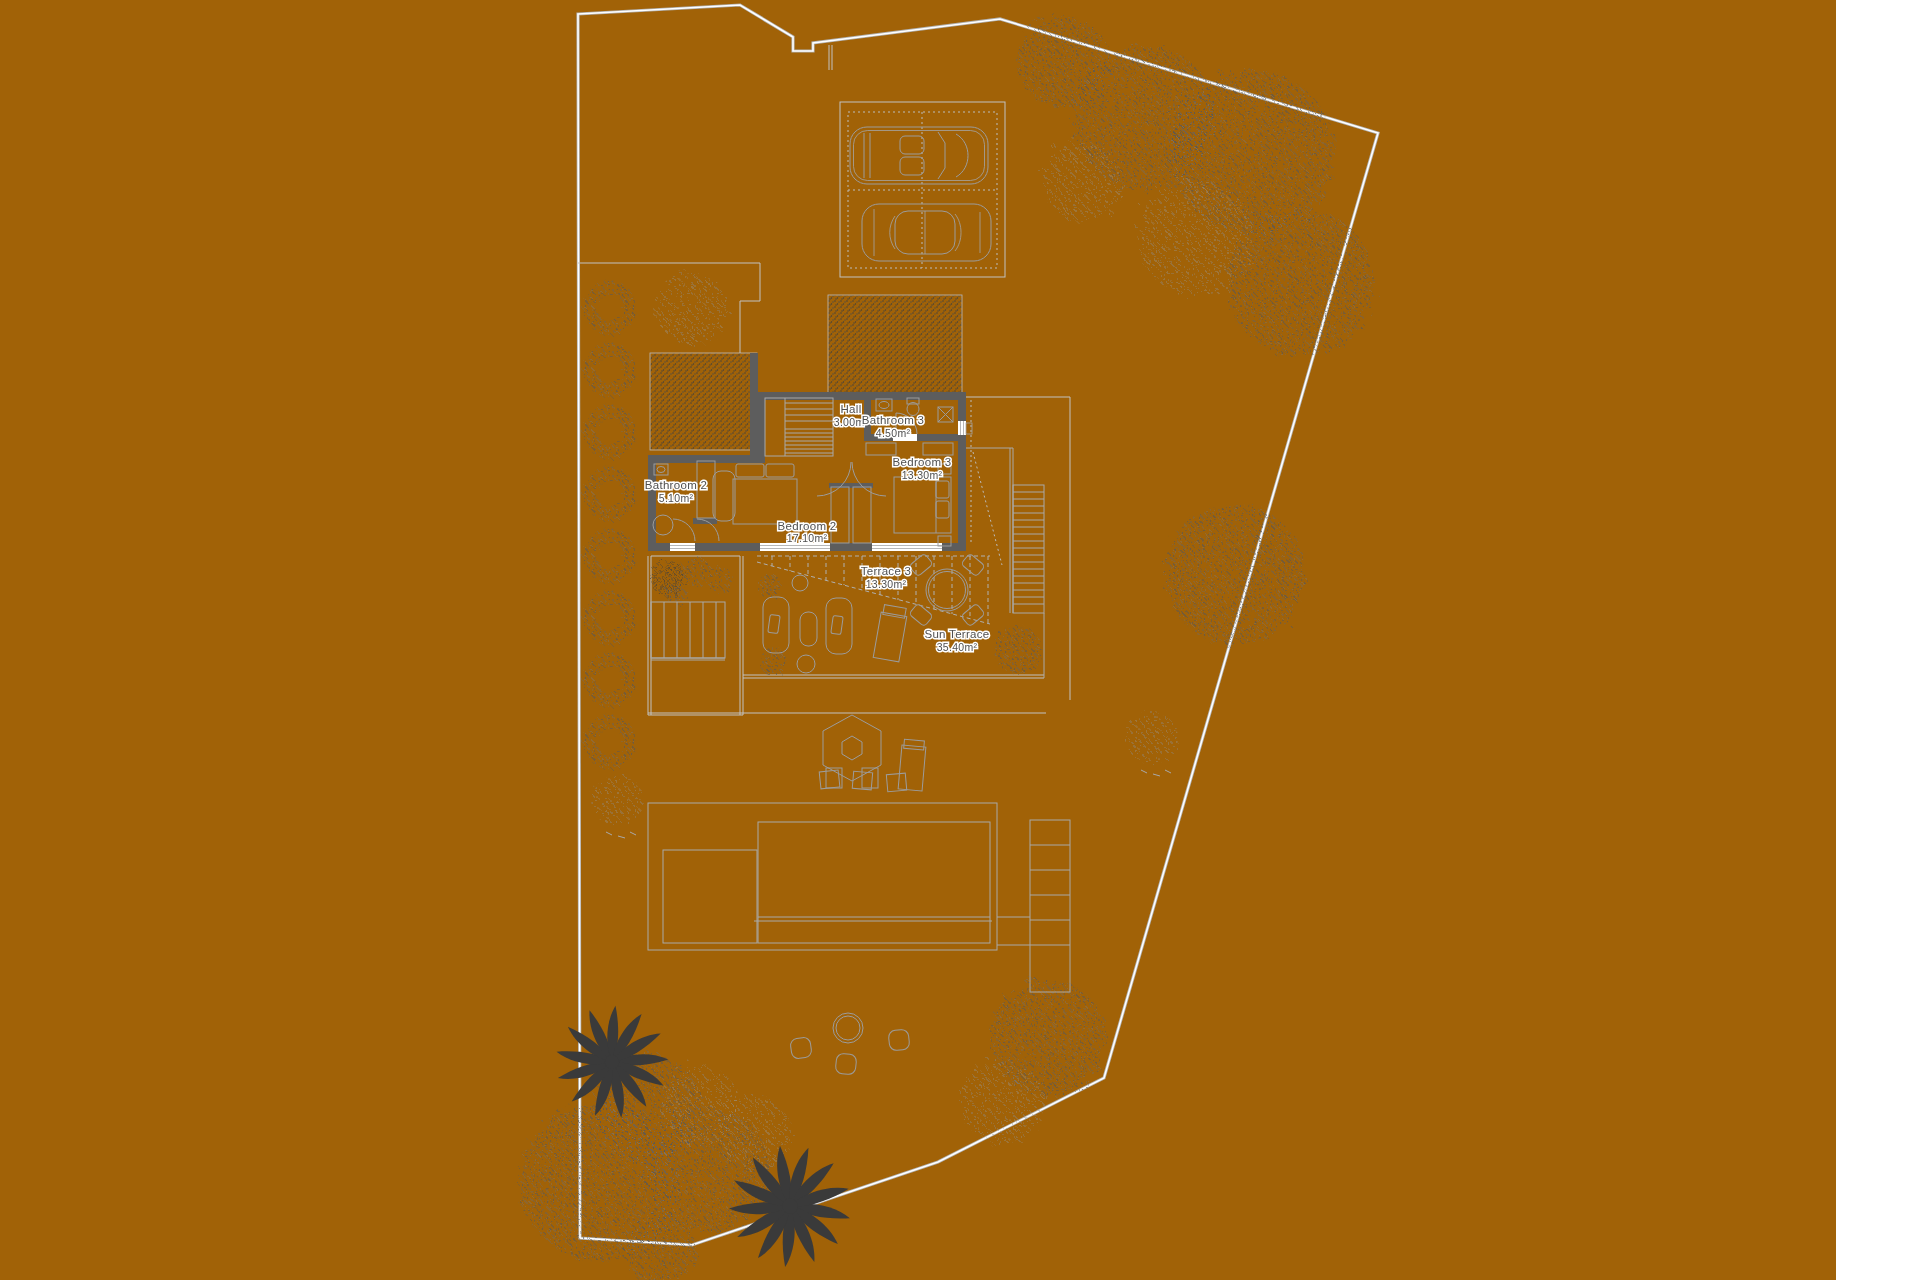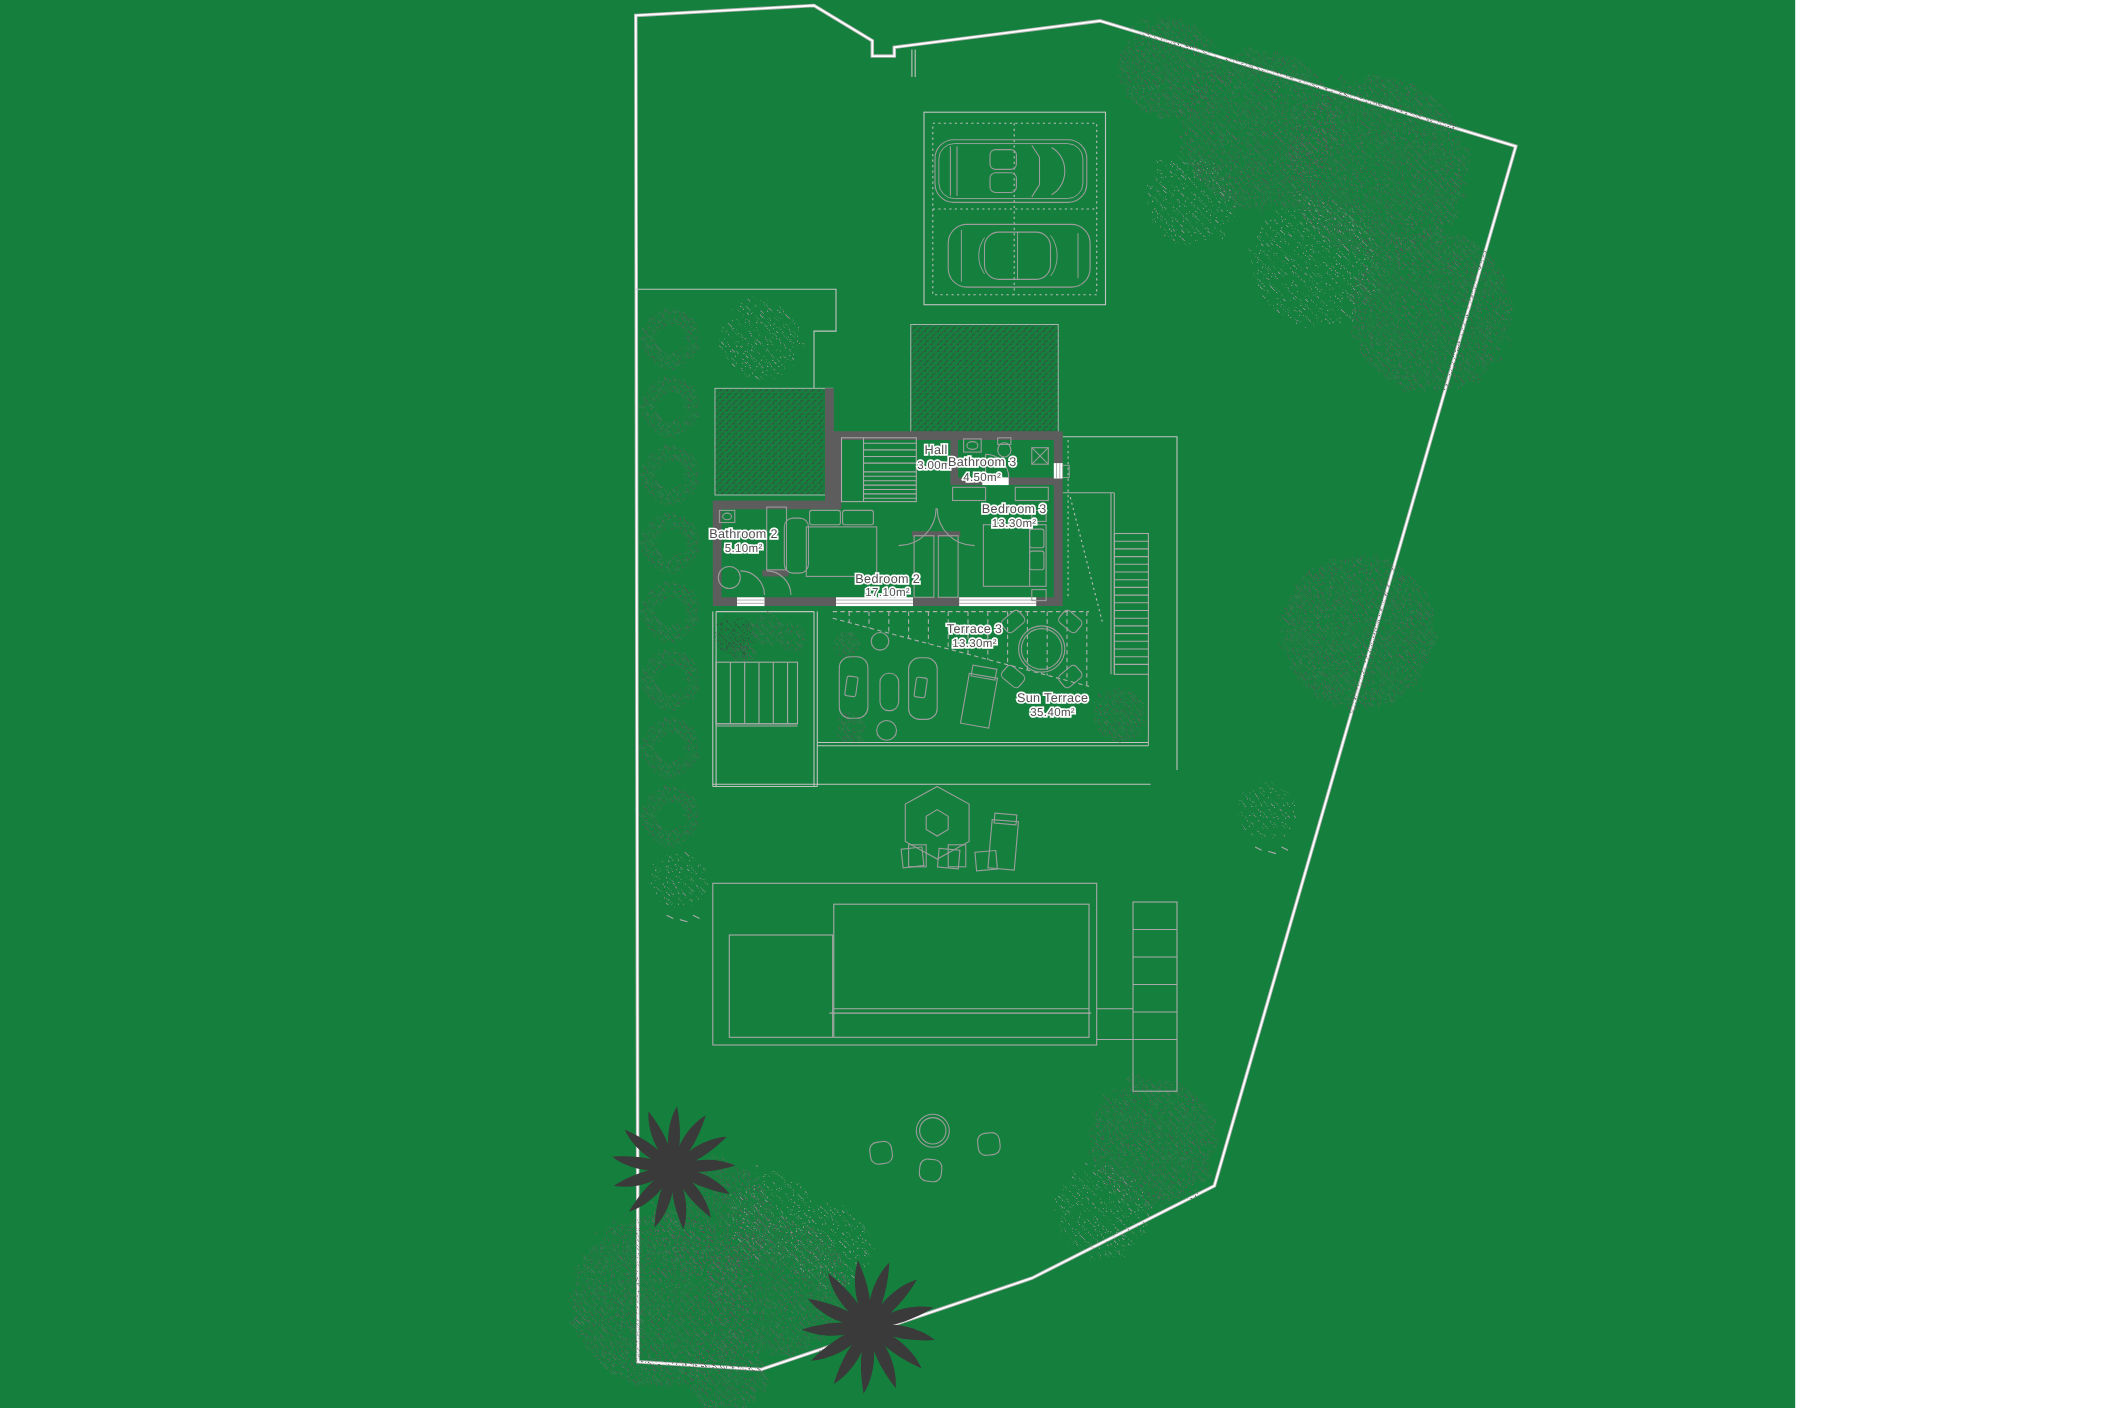--- a/index.html
+++ b/index.html
@@ -1,16 +1,16 @@
 <!DOCTYPE html>
 <html><head>
 <meta charset="utf-8">
 <style>
   html,body{margin:0;padding:0;background:#ffffff;}
-  .page{width:1632px;height:1280px;position:relative;background:#15803d;overflow:hidden;}
+  .page{width:1836px;height:1280px;position:relative;background:#a16207;overflow:hidden;}
   svg{display:block;}
   text{font-family:"Liberation Sans", sans-serif;}
   .lbl{text-anchor:middle;paint-order:stroke;stroke:#ffffff;stroke-width:3px;letter-spacing:.3px;}
   .lbl-name{font-size:11.5px;}
   .lbl-area{font-size:10.5px;}
   .thin{stroke:#c2c2c2;stroke-width:1;fill:none;}
   .bnd{fill:none;}
   .mid{stroke:#a9a9a9;stroke-width:1;fill:none;}
   .furno{stroke:#9c9c9c;stroke-width:1;fill:none;}
   .dash{stroke:#b0b0b0;stroke-width:1;fill:none;stroke-dasharray:4 3;}

